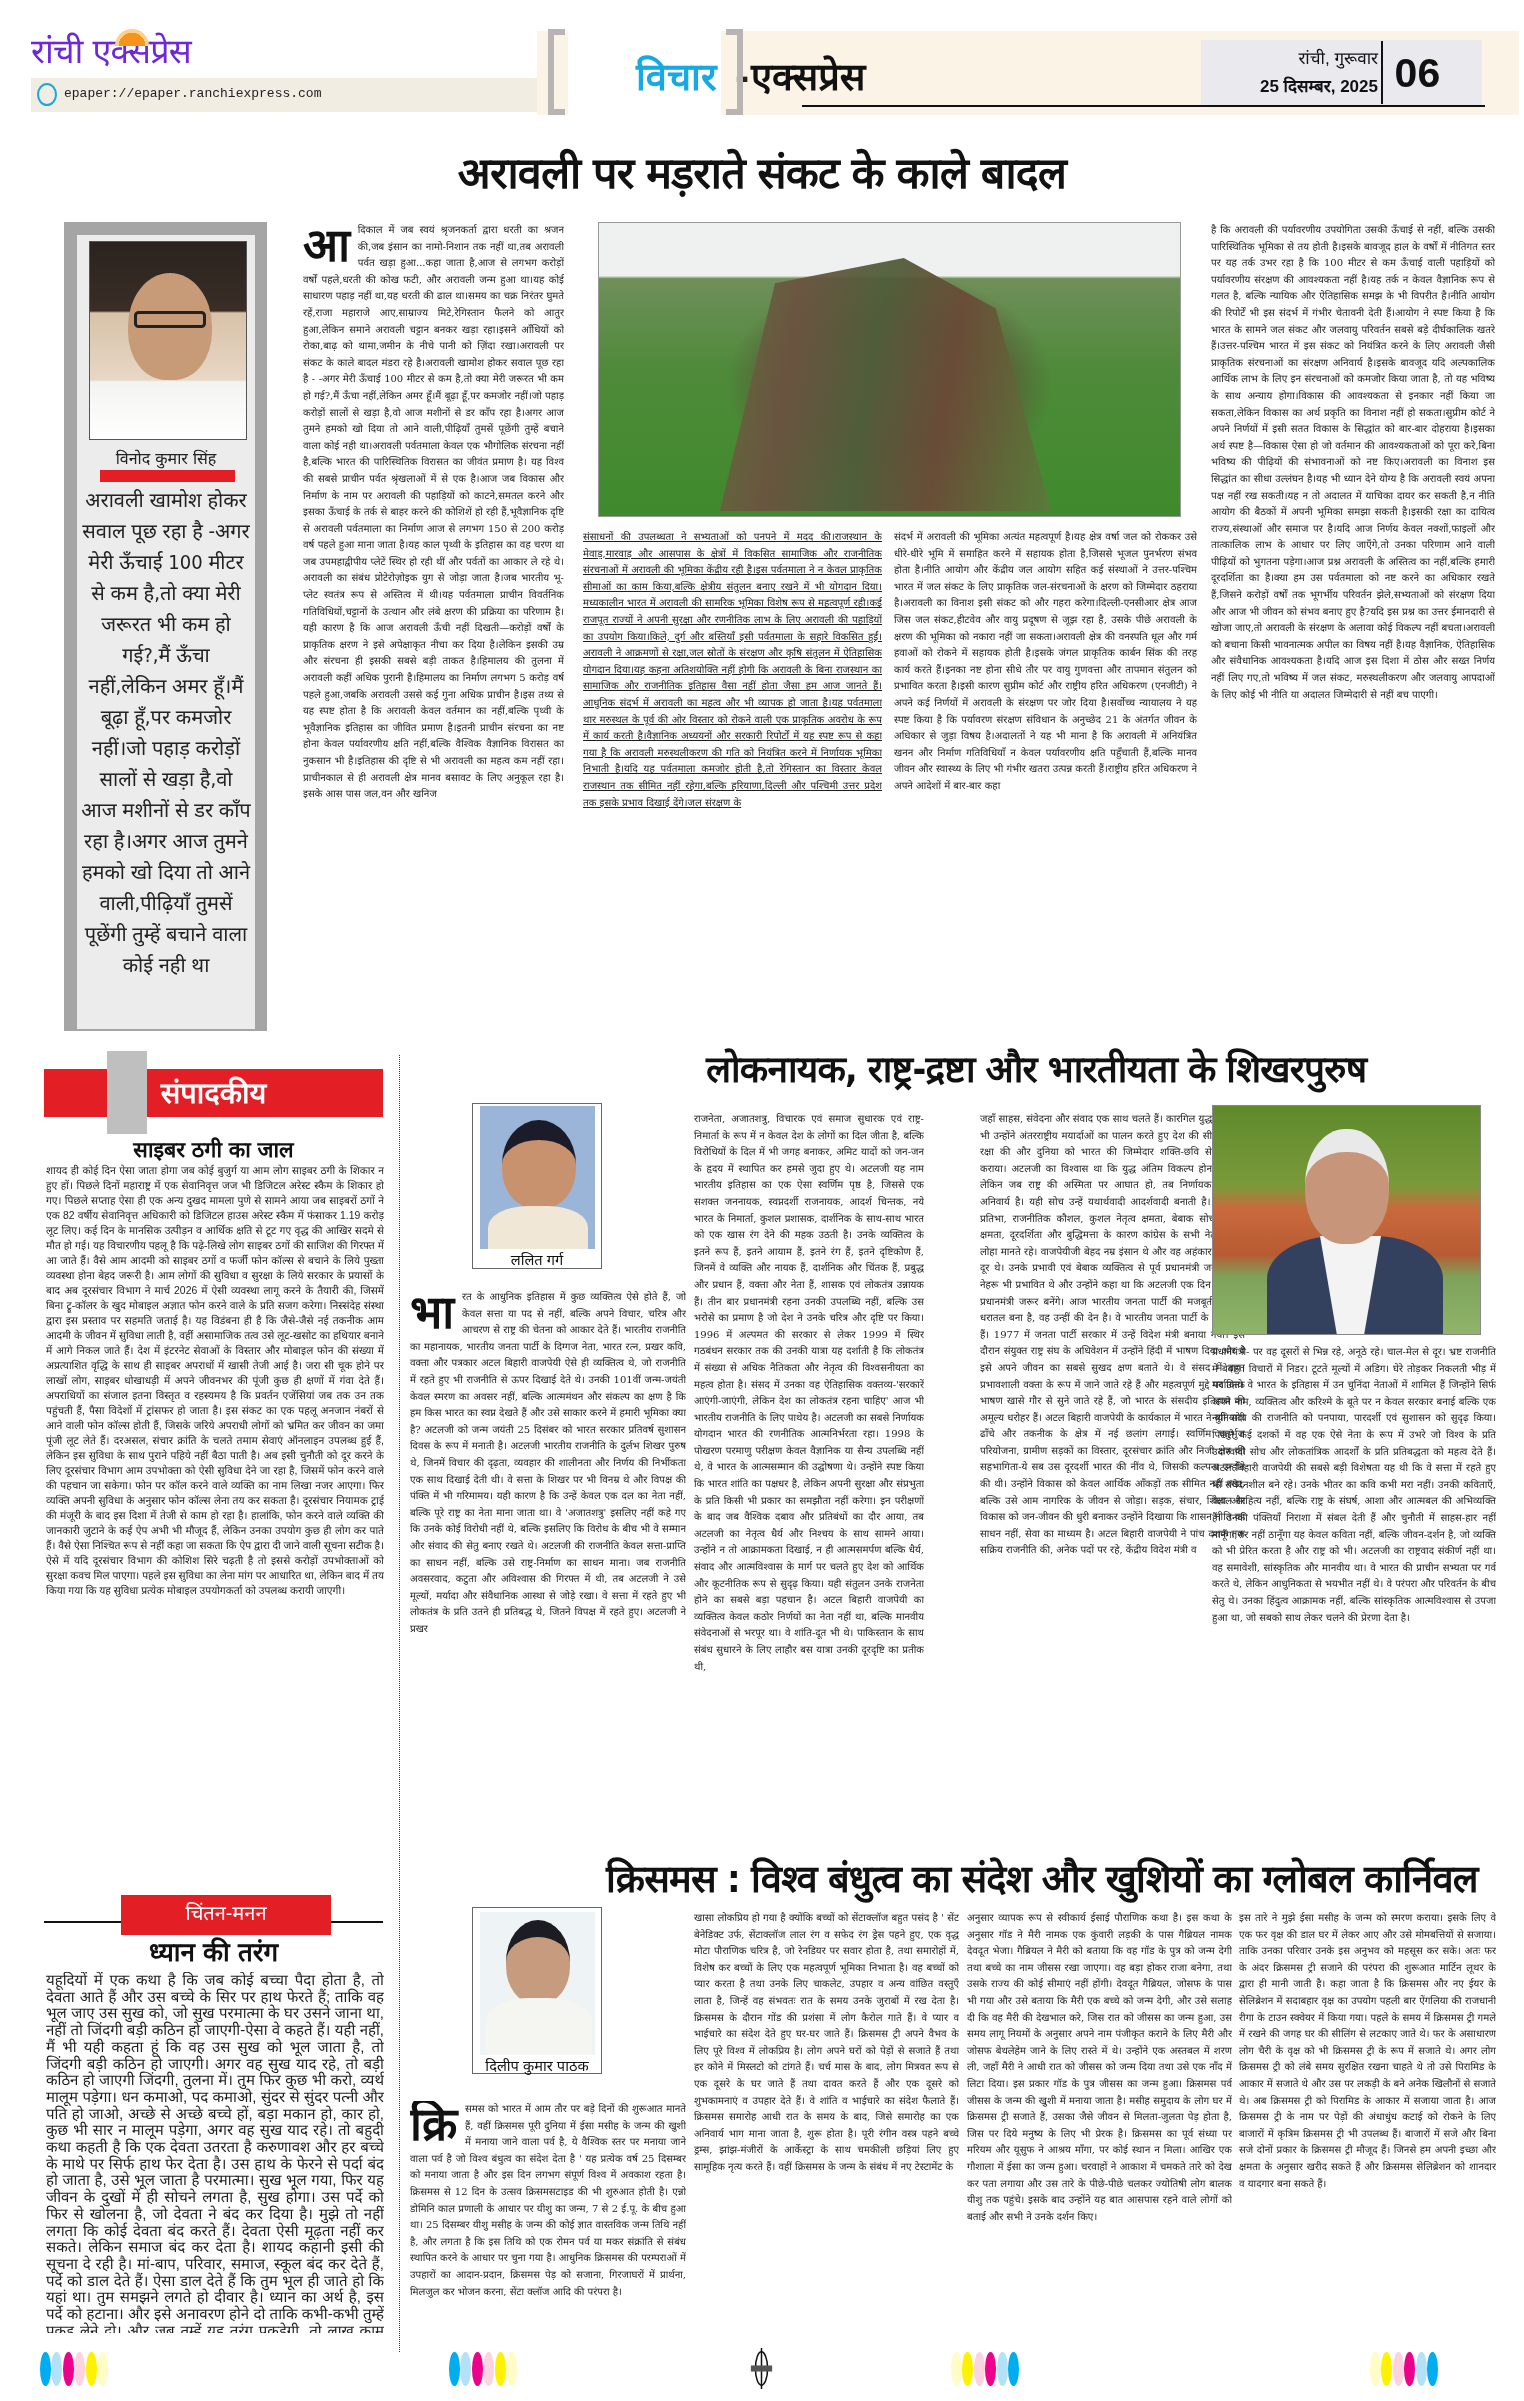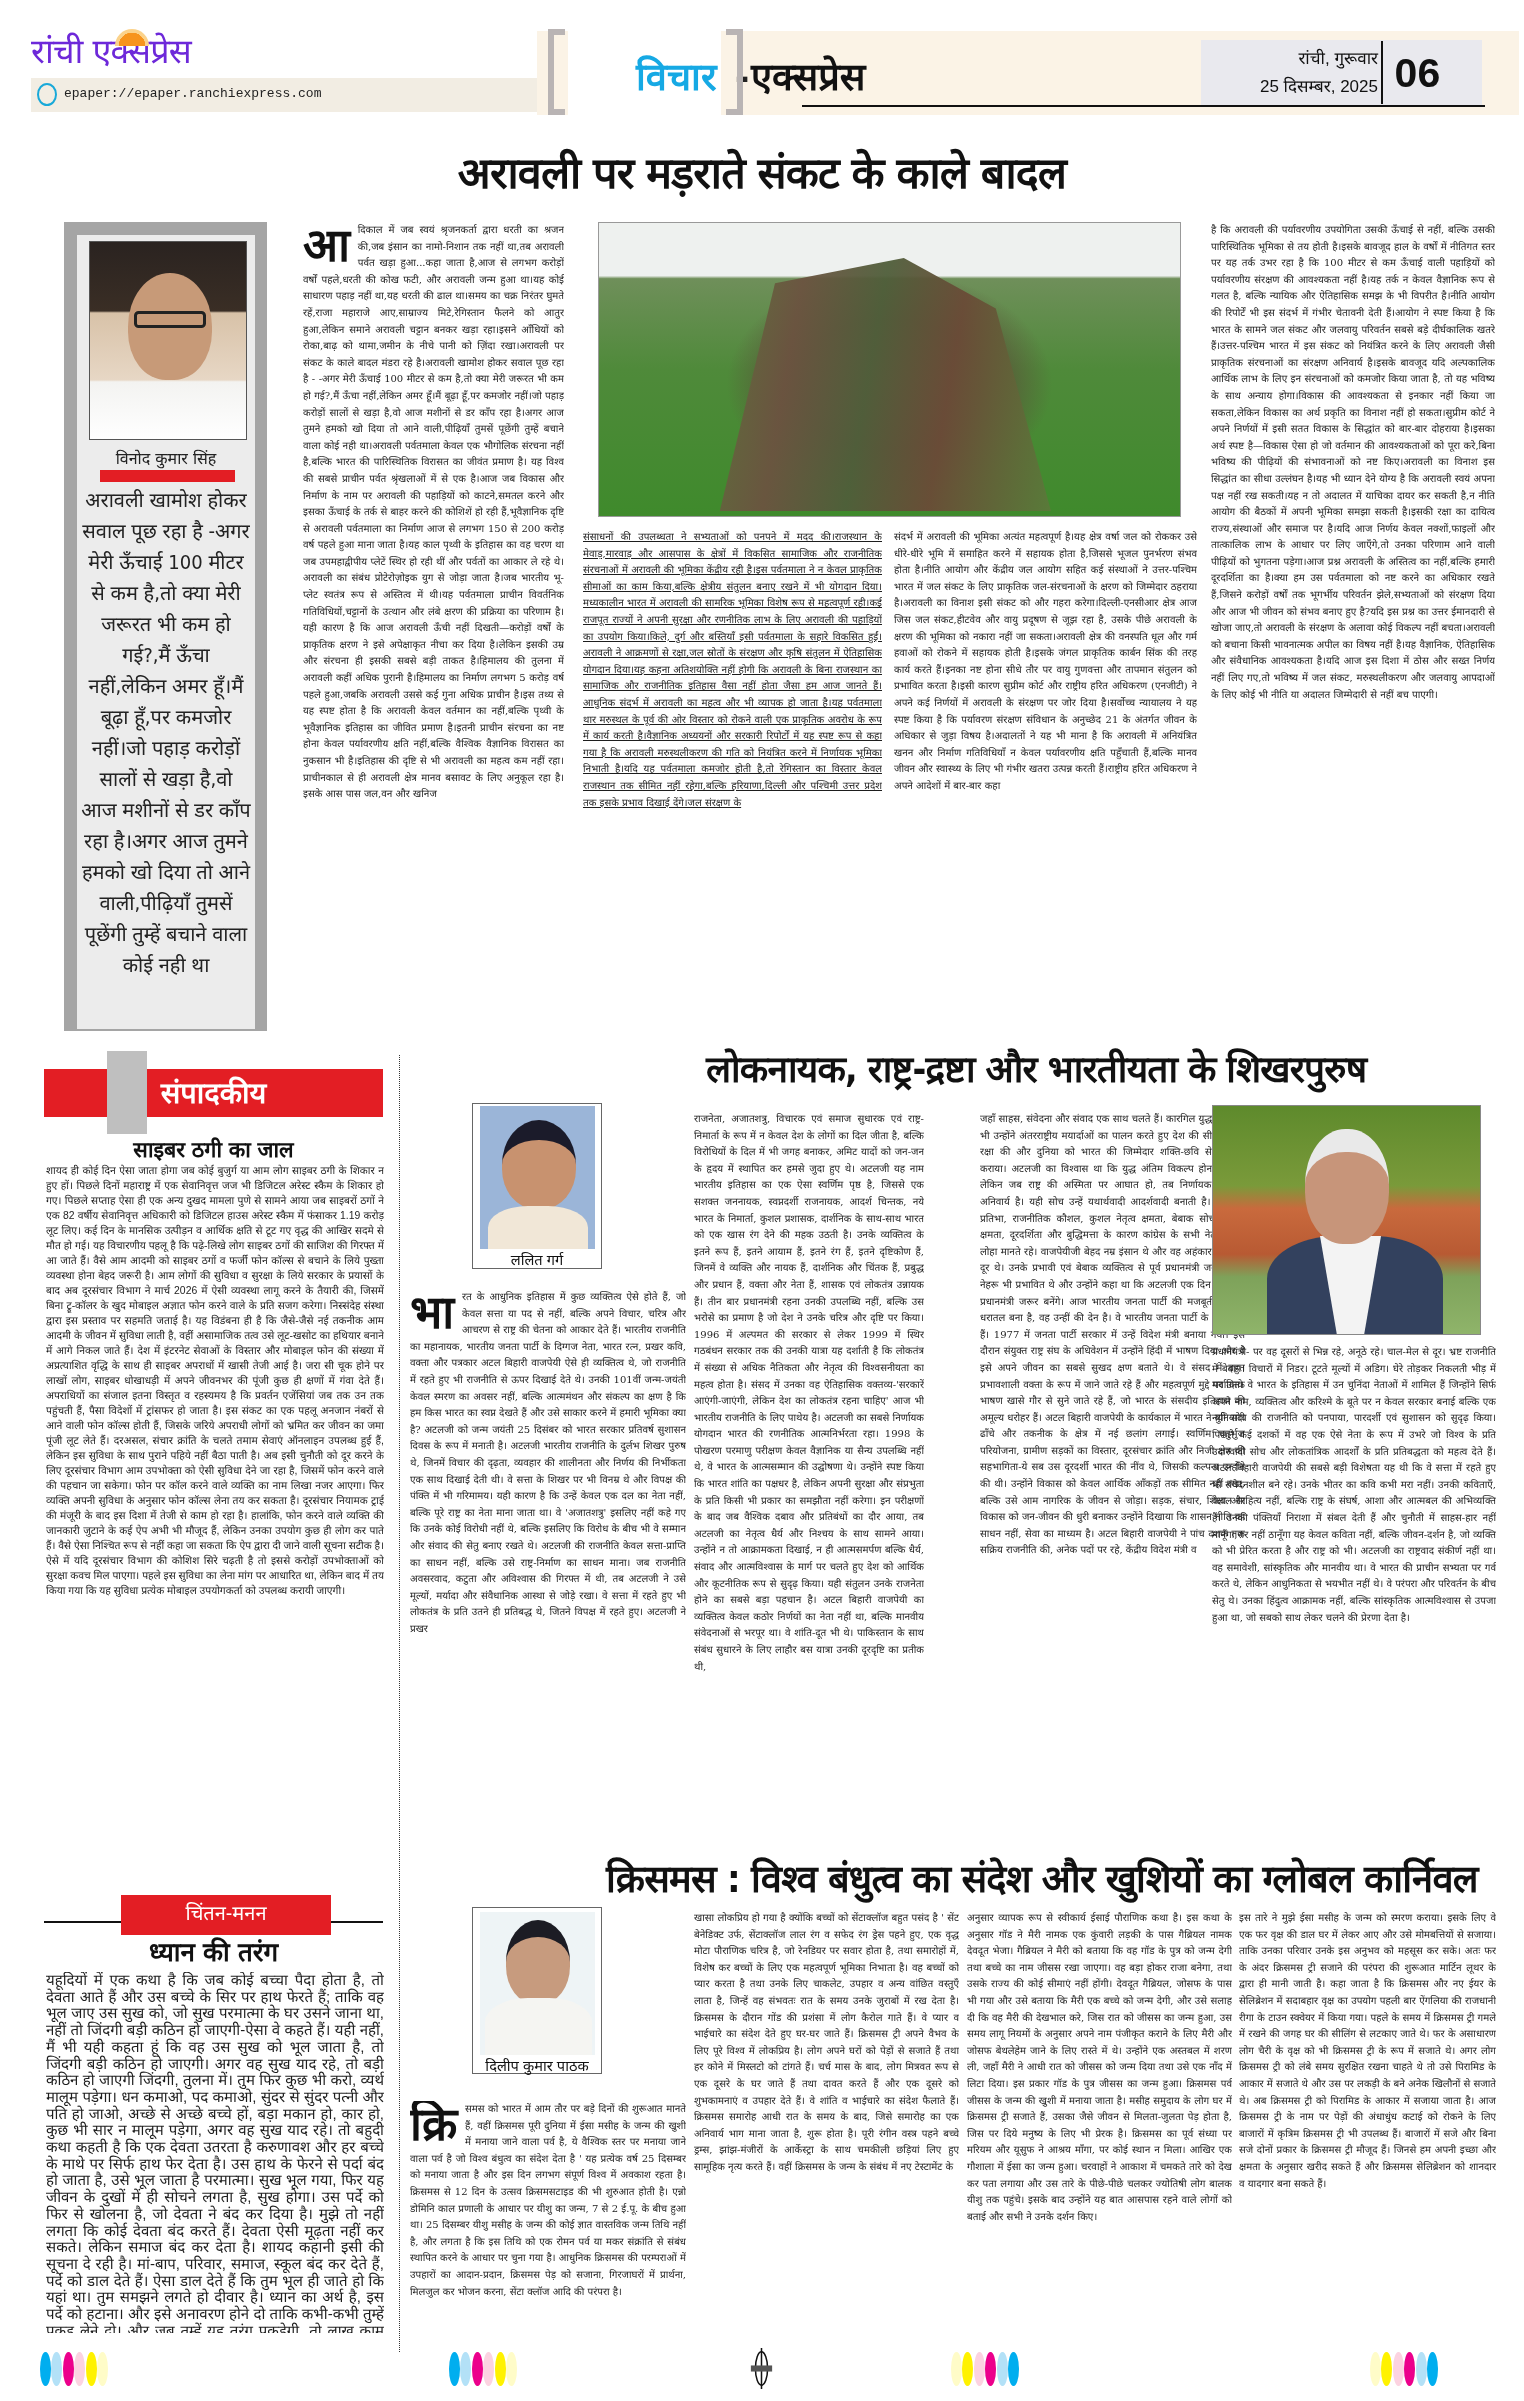--- a/index.html
+++ b/index.html
@@ -17,21 +17,21 @@
   .section-bg { left: 537px; top: 31px; width: 982px; height: 84px; background: linear-gradient(90deg, #fbf3e6 0%, #fbf3e6 100%); }
   .bracket-l { left: 548px; top: 29px; width: 17px; height: 86px; border: 6.1px solid #b9b4b4; border-right: none; }
   .bracket-r { left: 726px; top: 29px; width: 17px; height: 86px; border: 6.1px solid #b9b4b4; border-left: none; }
   .section-title { left: 568px; top: 31px; width: 153px; height: 84px; background: #fff; }
   .section-title span { position: absolute; top: 23px; font-family: "DejaVu Sans Condensed", "DejaVu Sans", sans-serif; font-weight: bold; font-size: 38px; line-height: 46px; white-space: nowrap; margin-left: 30px; }
   .st-blue { left: 38px; color: #16a9e4; }
   .st-dash { left: 137px; color: #222; }
   .st-black { left: 153px; color: #111; }
   .date-box { left: 1201px; top: 40px; width: 234px; height: 66px; background: #e9e9ee; }
   .date-city { right: 146px; top: 46px; font-family: "Liberation Sans", sans-serif; font-size: 17px; text-align: right; color: #111; }
-  .date-day { right: 146px; top: 74px; font-family: "Liberation Sans", sans-serif; font-size: 17px; text-align: right; color: #111; }
+  .date-day { right: 146px; top: 74px; font-family: "Liberation Sans", sans-serif; font-size: 17px; text-align: right; color: #111; font-weight: bold; }
   .date-sep { left: 1381px; top: 41px; width: 1.5px; height: 63px; background: #111; }
   .page-num { left: 1390px; top: 40px; width: 92px; height: 66px; font-family: "Liberation Sans", sans-serif; font-weight: bold; font-size: 41px; line-height: 66px; color: #111; background: #e9e9ee; padding-left: 4.6px; }
   .date-rule { left: 802px; top: 105px; width: 683px; height: 2.3px; background: #111; }
 
   
   .headline { font-family: "DejaVu Sans Condensed", "DejaVu Sans", sans-serif; font-weight: bold; color: #111; white-space: nowrap; letter-spacing: -0.8px; }
   .h-main { left: 0; width: 1524px; top: 142px; text-align: center; font-size: 43px; }
   .h-atal { left: 706px; top: 1042px; font-size: 37px; }
   .h-xmas { left: 606px; top: 1851px; font-size: 38px; }
 

